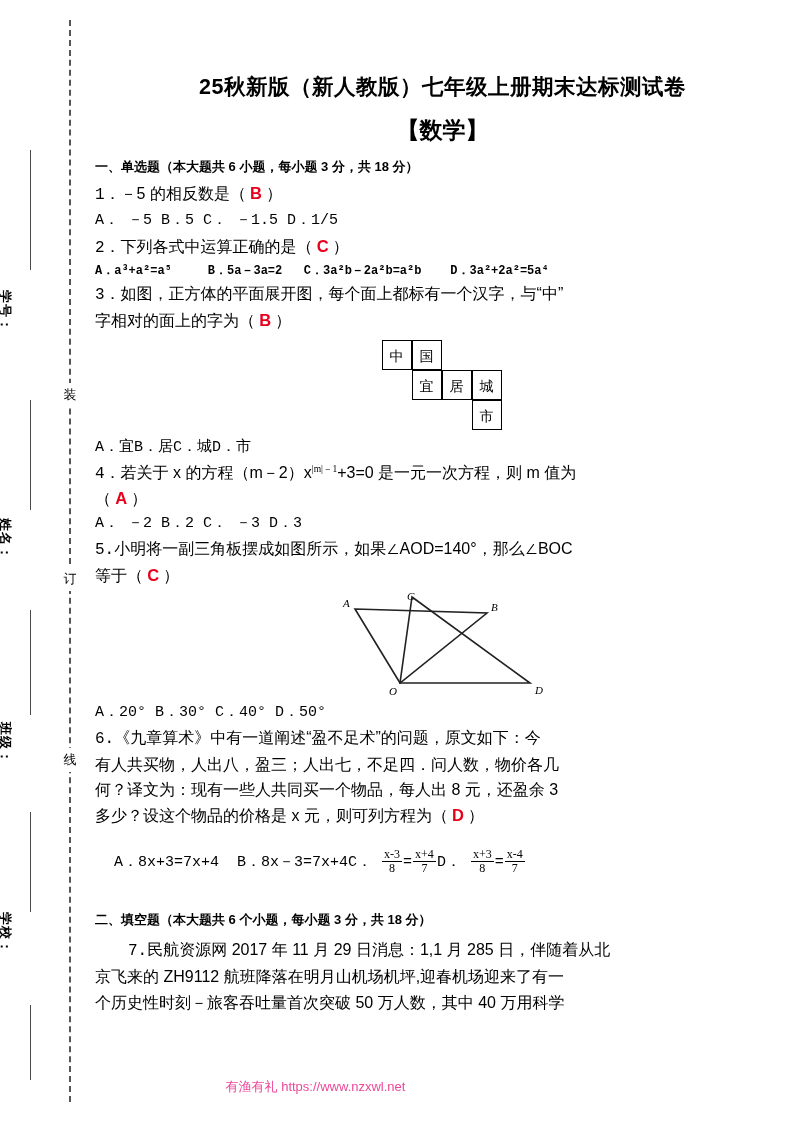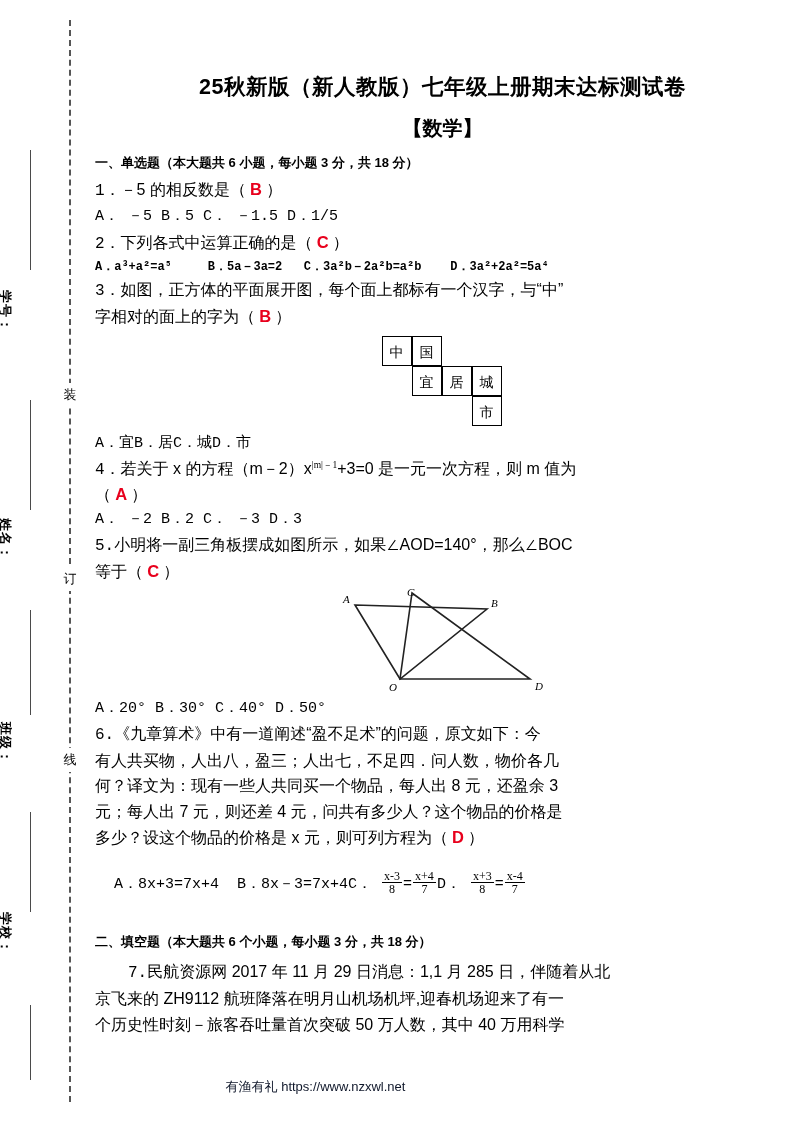--- a/index.html
+++ b/index.html
@@ -45,21 +45,21 @@
   }
   #doc-title {
     margin:72px 0 0 0; text-align:center;
     font-family:"Liberation Sans", sans-serif;
     font-weight:bold; font-size:21.5px; letter-spacing:.5px;
     color:#000;
   }
   #doc-subtitle {
     margin:14px 0 0 0; text-align:center;
     font-family:"Liberation Sans", sans-serif;
-    font-weight:bold; font-size:20px;
+    font-weight:bold; font-size:23px;
   }
   .section-head {
     font-family:"Liberation Sans", sans-serif;
     font-weight:bold; font-size:13px;
     margin:12px 0 4px 3px;
   }
   .qline {
     font-size:16.5px; line-height:1.62;
     margin:0 0 0 3px; padding:0;
     font-family:"Liberation Serif", serif;
@@ -99,21 +99,21 @@
   
   #geo-figure { margin:2px 0 2px 0; display:flex; justify-content:center; }
   .geo-lbl {
     font-family:"Liberation Serif", serif;
     font-style:italic; font-size:11px;
   }
 
   
   #footer-watermark {
     position:absolute; left:0; top:1078px; width:631px;
-    text-align:center; color:#0f172a;
+    text-align:center; color:#ec4899;
     font-family:"Liberation Sans", sans-serif; font-size:13px;
   }
 </style>
 </head>
 <body>
 
 <div id="binding-margin">
 
   <div class="side-rule" style="top:150px;height:120px;"></div>
   <div class="side-label" style="top:290px;">学号：</div>
@@ -216,21 +216,20 @@
     </svg>
   </div>
 
   <div class="opts">A．20°    B．30°   C．40°   D．50°</div>
 
   <div class="qline tight">
     <span class="qtext mono">6.</span><span class="qtext">《九章算术》中有一道阐述“盈不足术”的问题，原文如下：今</span>
   </div>
   <div class="qline tight"><span class="qtext">有人共买物，人出八，盈三；人出七，不足四．问人数，物价各几</span></div>
   <div class="qline tight"><span class="qtext">何？译文为：现有一些人共同买一个物品，每人出 8 元，还盈余 3</span></div>
-  <div class="qline tight"><span class="qtext">元；每人出 7 元，则还差 4 元，问共有多少人？这个物品的价格是</span></div>
   <div class="qline tight">
     <span class="qtext">多少？设这个物品的价格是 x 元，则可列方程为（</span>
     <span class="ans">D</span>
     <span class="qtext">）</span>
   </div>
 
   <div class="opts" style="margin-top:4px;margin-left:22px;">
     <span>A．8x+3=7x+4</span>
     &nbsp;<span>B．8x－3=7x+4</span><span>C．</span>
     <span class="frac">

